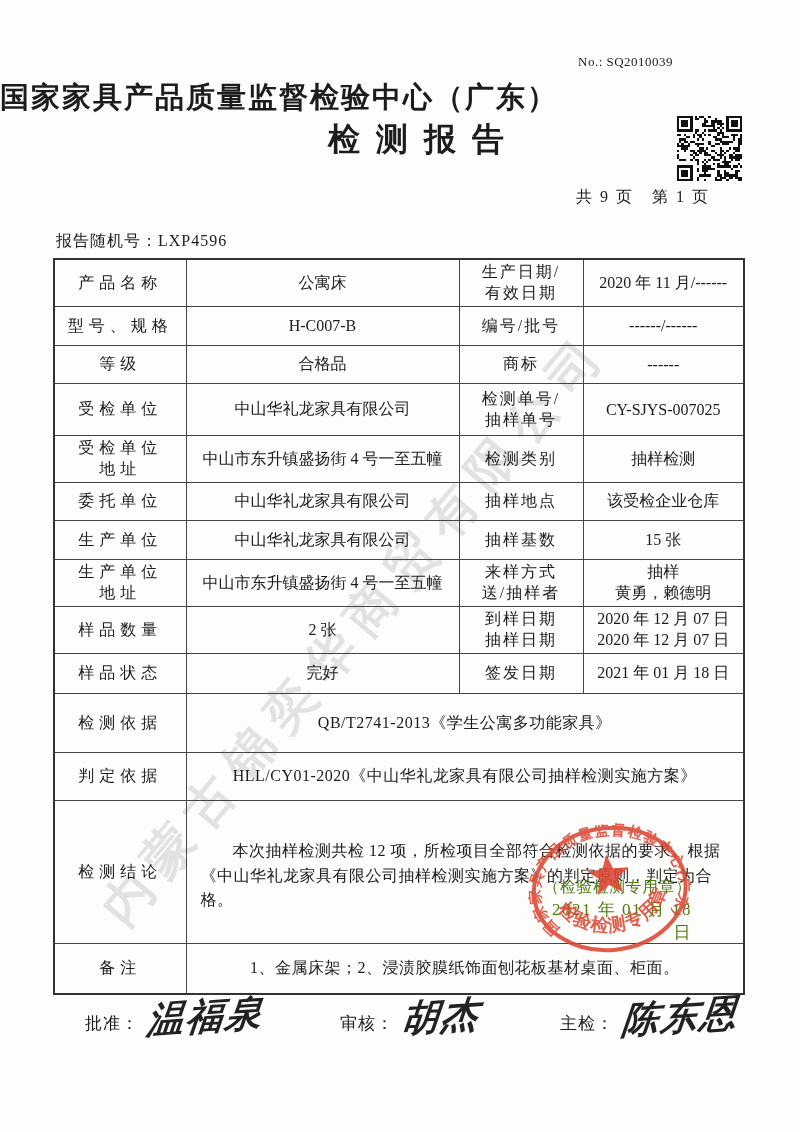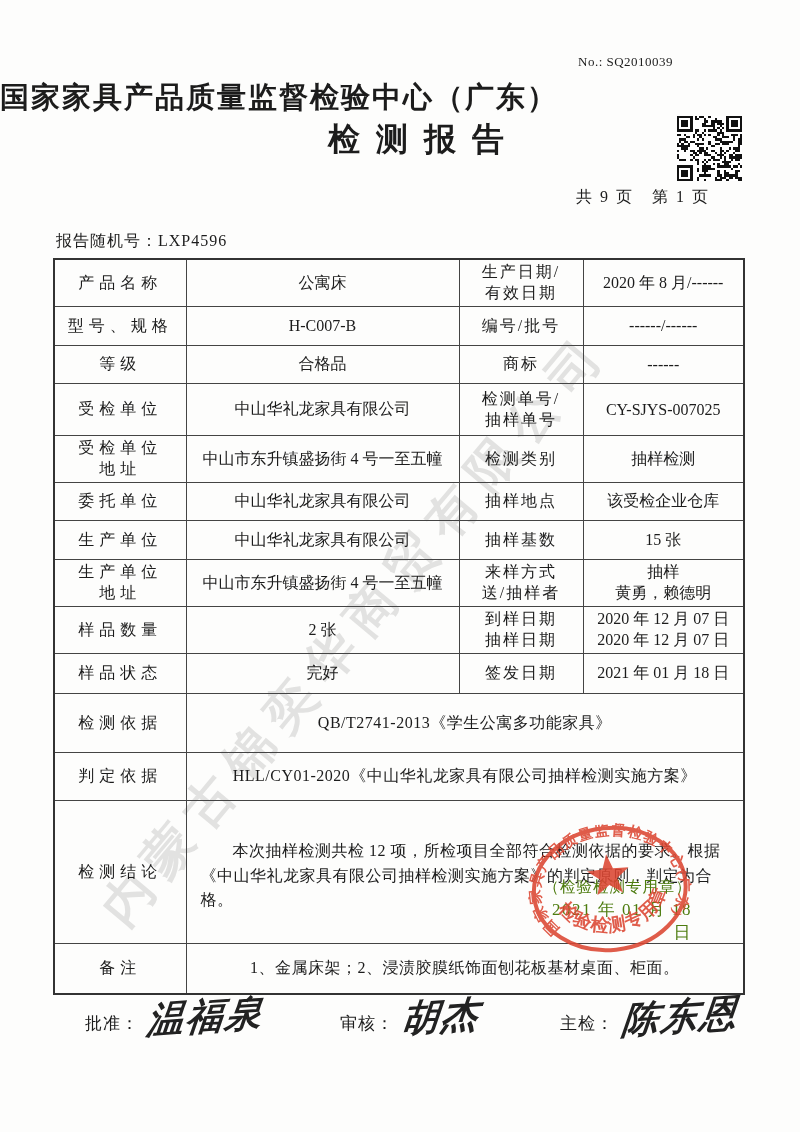--- a/index.html
+++ b/index.html
@@ -366,21 +366,21 @@
         <col style="width:273px">
         <col style="width:124px">
         <col style="width:161px">
       </colgroup>
     <tbody>
       <tr style="height:45px">
         <td class="lbl">产品名称</td>
         <td>公寓床</td>
         <td class="lbl3">生产日期/
 有效日期</td>
-        <td>2020 年 8 月/------</td>
+        <td>2020 年 11 月/------</td>
       </tr>
       <tr style="height:39px">
         <td class="lbl">型号、规格</td>
         <td>H-C007-B</td>
         <td class="lbl3">编号/批号</td>
         <td>------/------</td>
       </tr>
       <tr style="height:38px">
         <td class="lbl">等级</td>
         <td>合格品</td>

